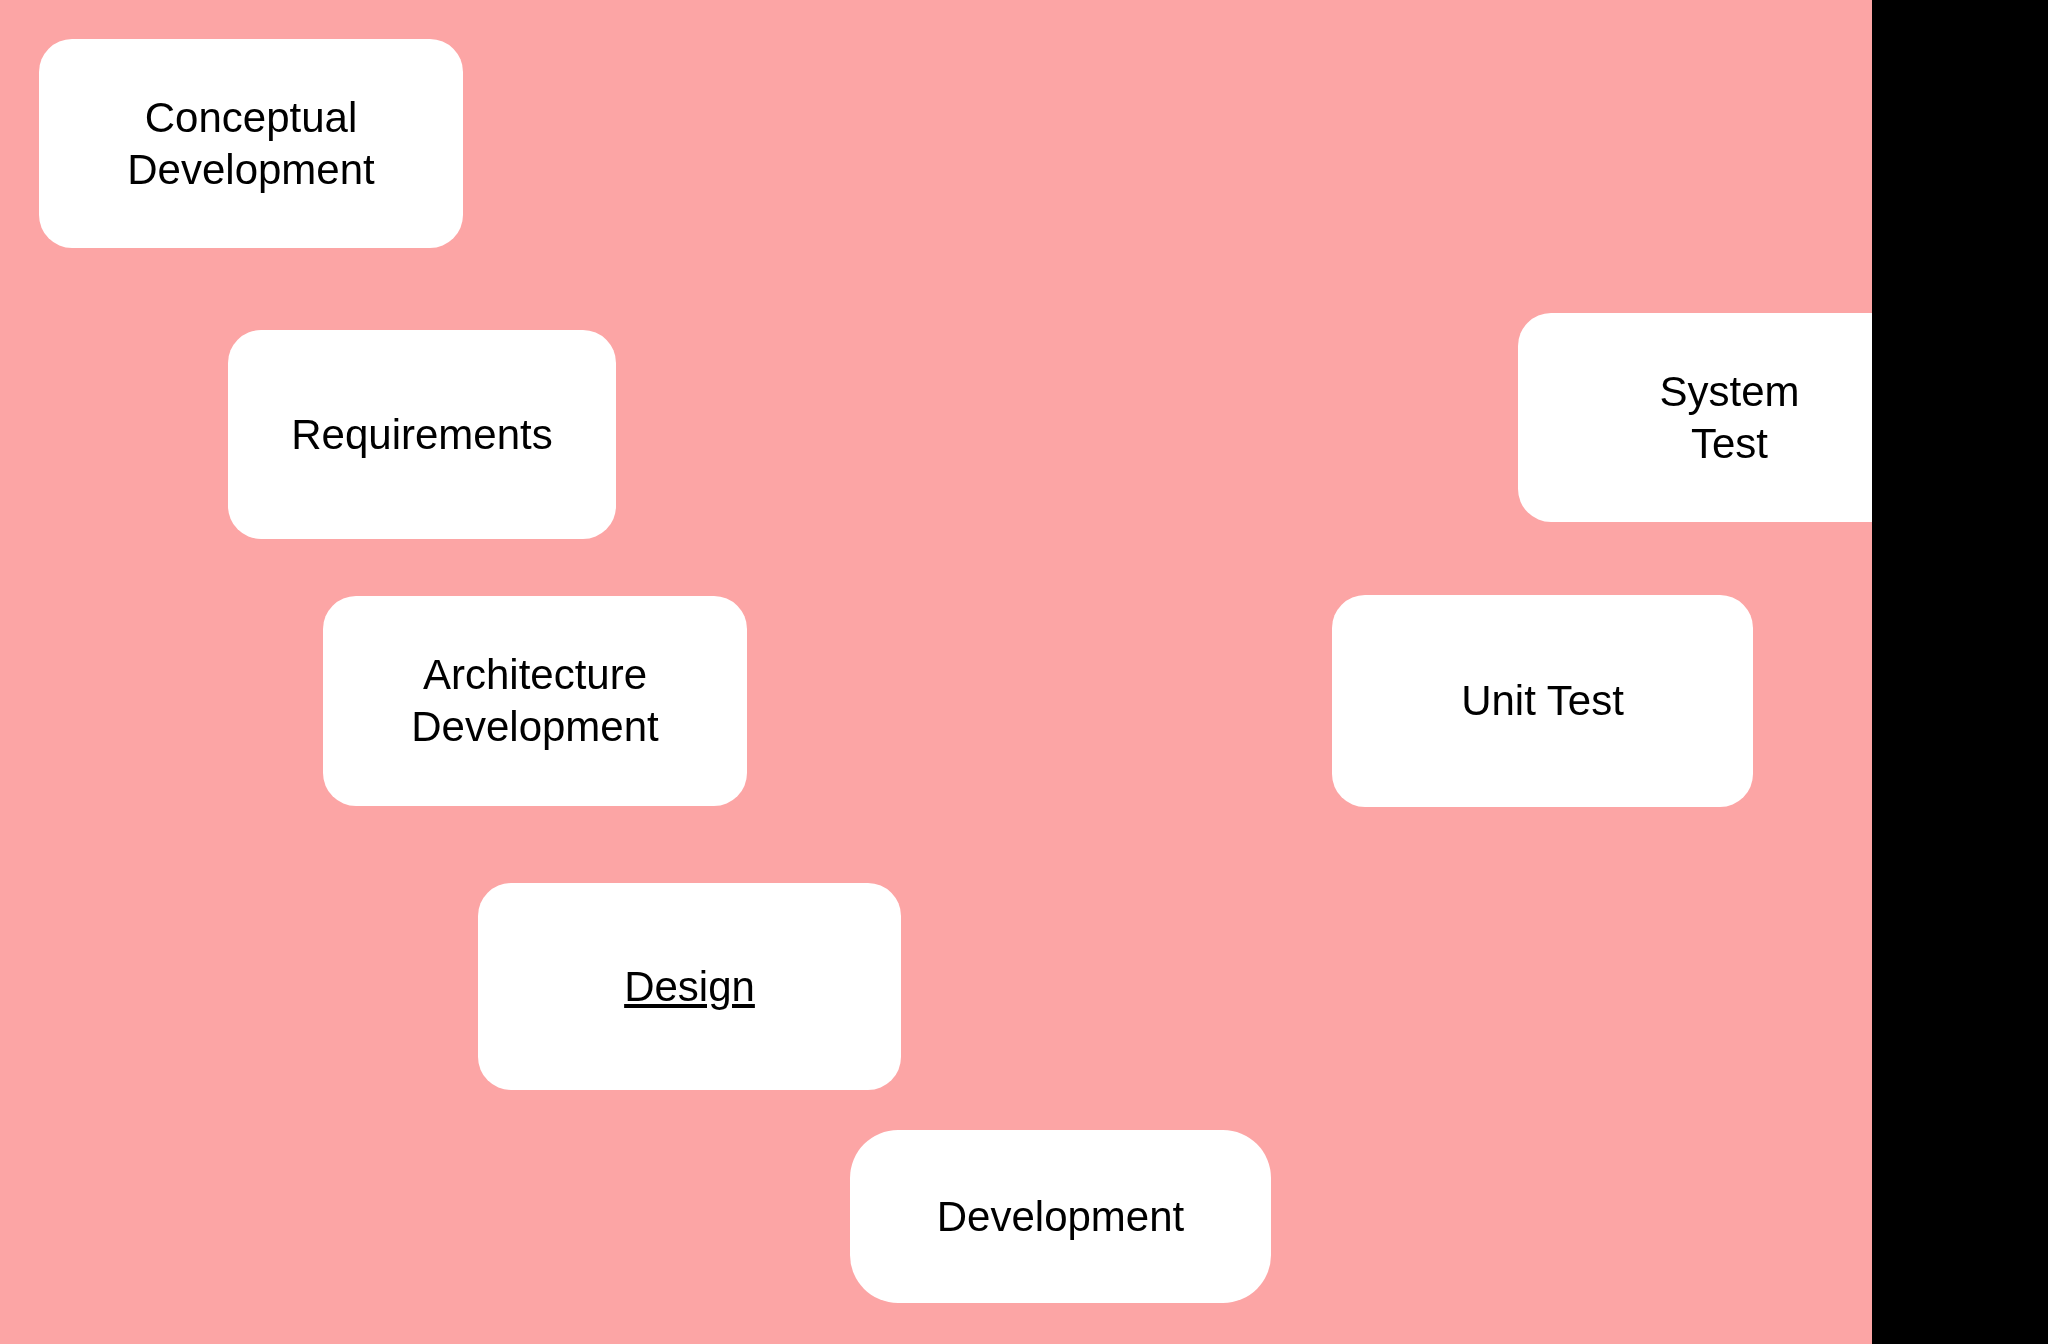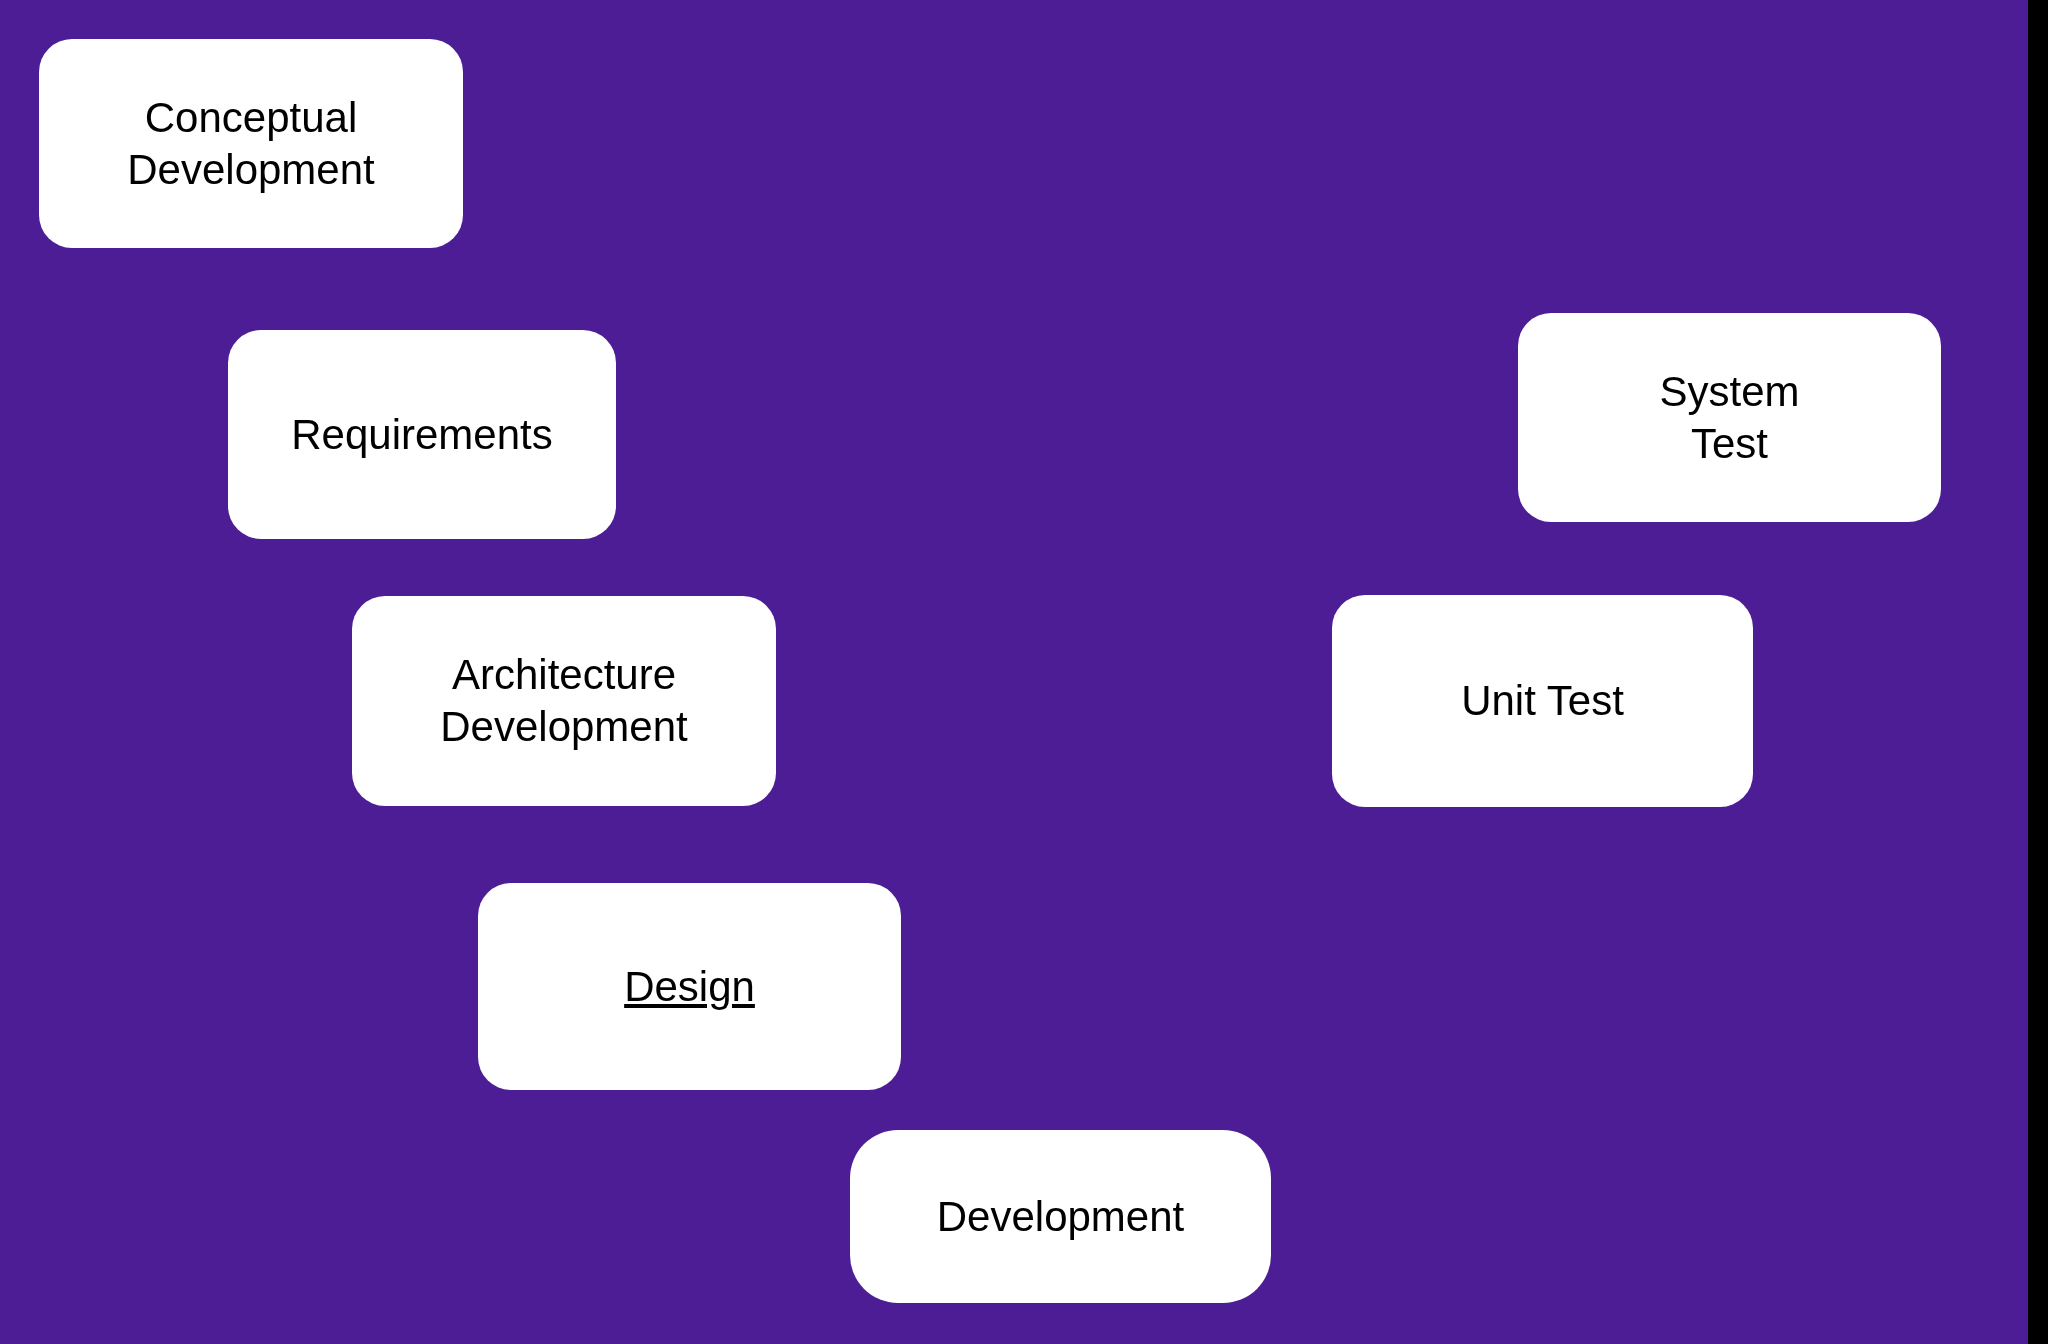--- a/index.html
+++ b/index.html
@@ -2,23 +2,23 @@
 <html><head>
 <meta charset="utf-8">
 <style>
   html, body {
     margin: 0;
     padding: 0;
     background: #000000;
   }
   #canvas {
     position: relative;
-    width: 2028px;
+    width: 1872px;
     height: 1344px;
-    background: #4c1d95;
+    background: #fca5a5;
     overflow: hidden;
     font-family: "Liberation Sans", sans-serif;
   }
   .node {
     position: absolute;
     background: #ffffff;
     border-radius: 33px;
     display: flex;
     align-items: center;
     justify-content: center;
@@ -46,21 +46,21 @@
       <div>Development</div>
     </div>
   </div>
 
   <div class="node" style="left:228px; top:330px; width:388px; height:209px;">
     <div class="label">
       <div>Requirements</div>
     </div>
   </div>
 
-  <div class="node" style="left:352px; top:596px; width:424px; height:210px;">
+  <div class="node" style="left:323px; top:596px; width:424px; height:210px;">
     <div class="label">
       <div>Architecture</div>
       <div>Development</div>
     </div>
   </div>
 
   <div class="node" style="left:478px; top:883px; width:423px; height:207px;text-decoration:underline;">
     <div class="label">
       <div>Design</div>
     </div>

